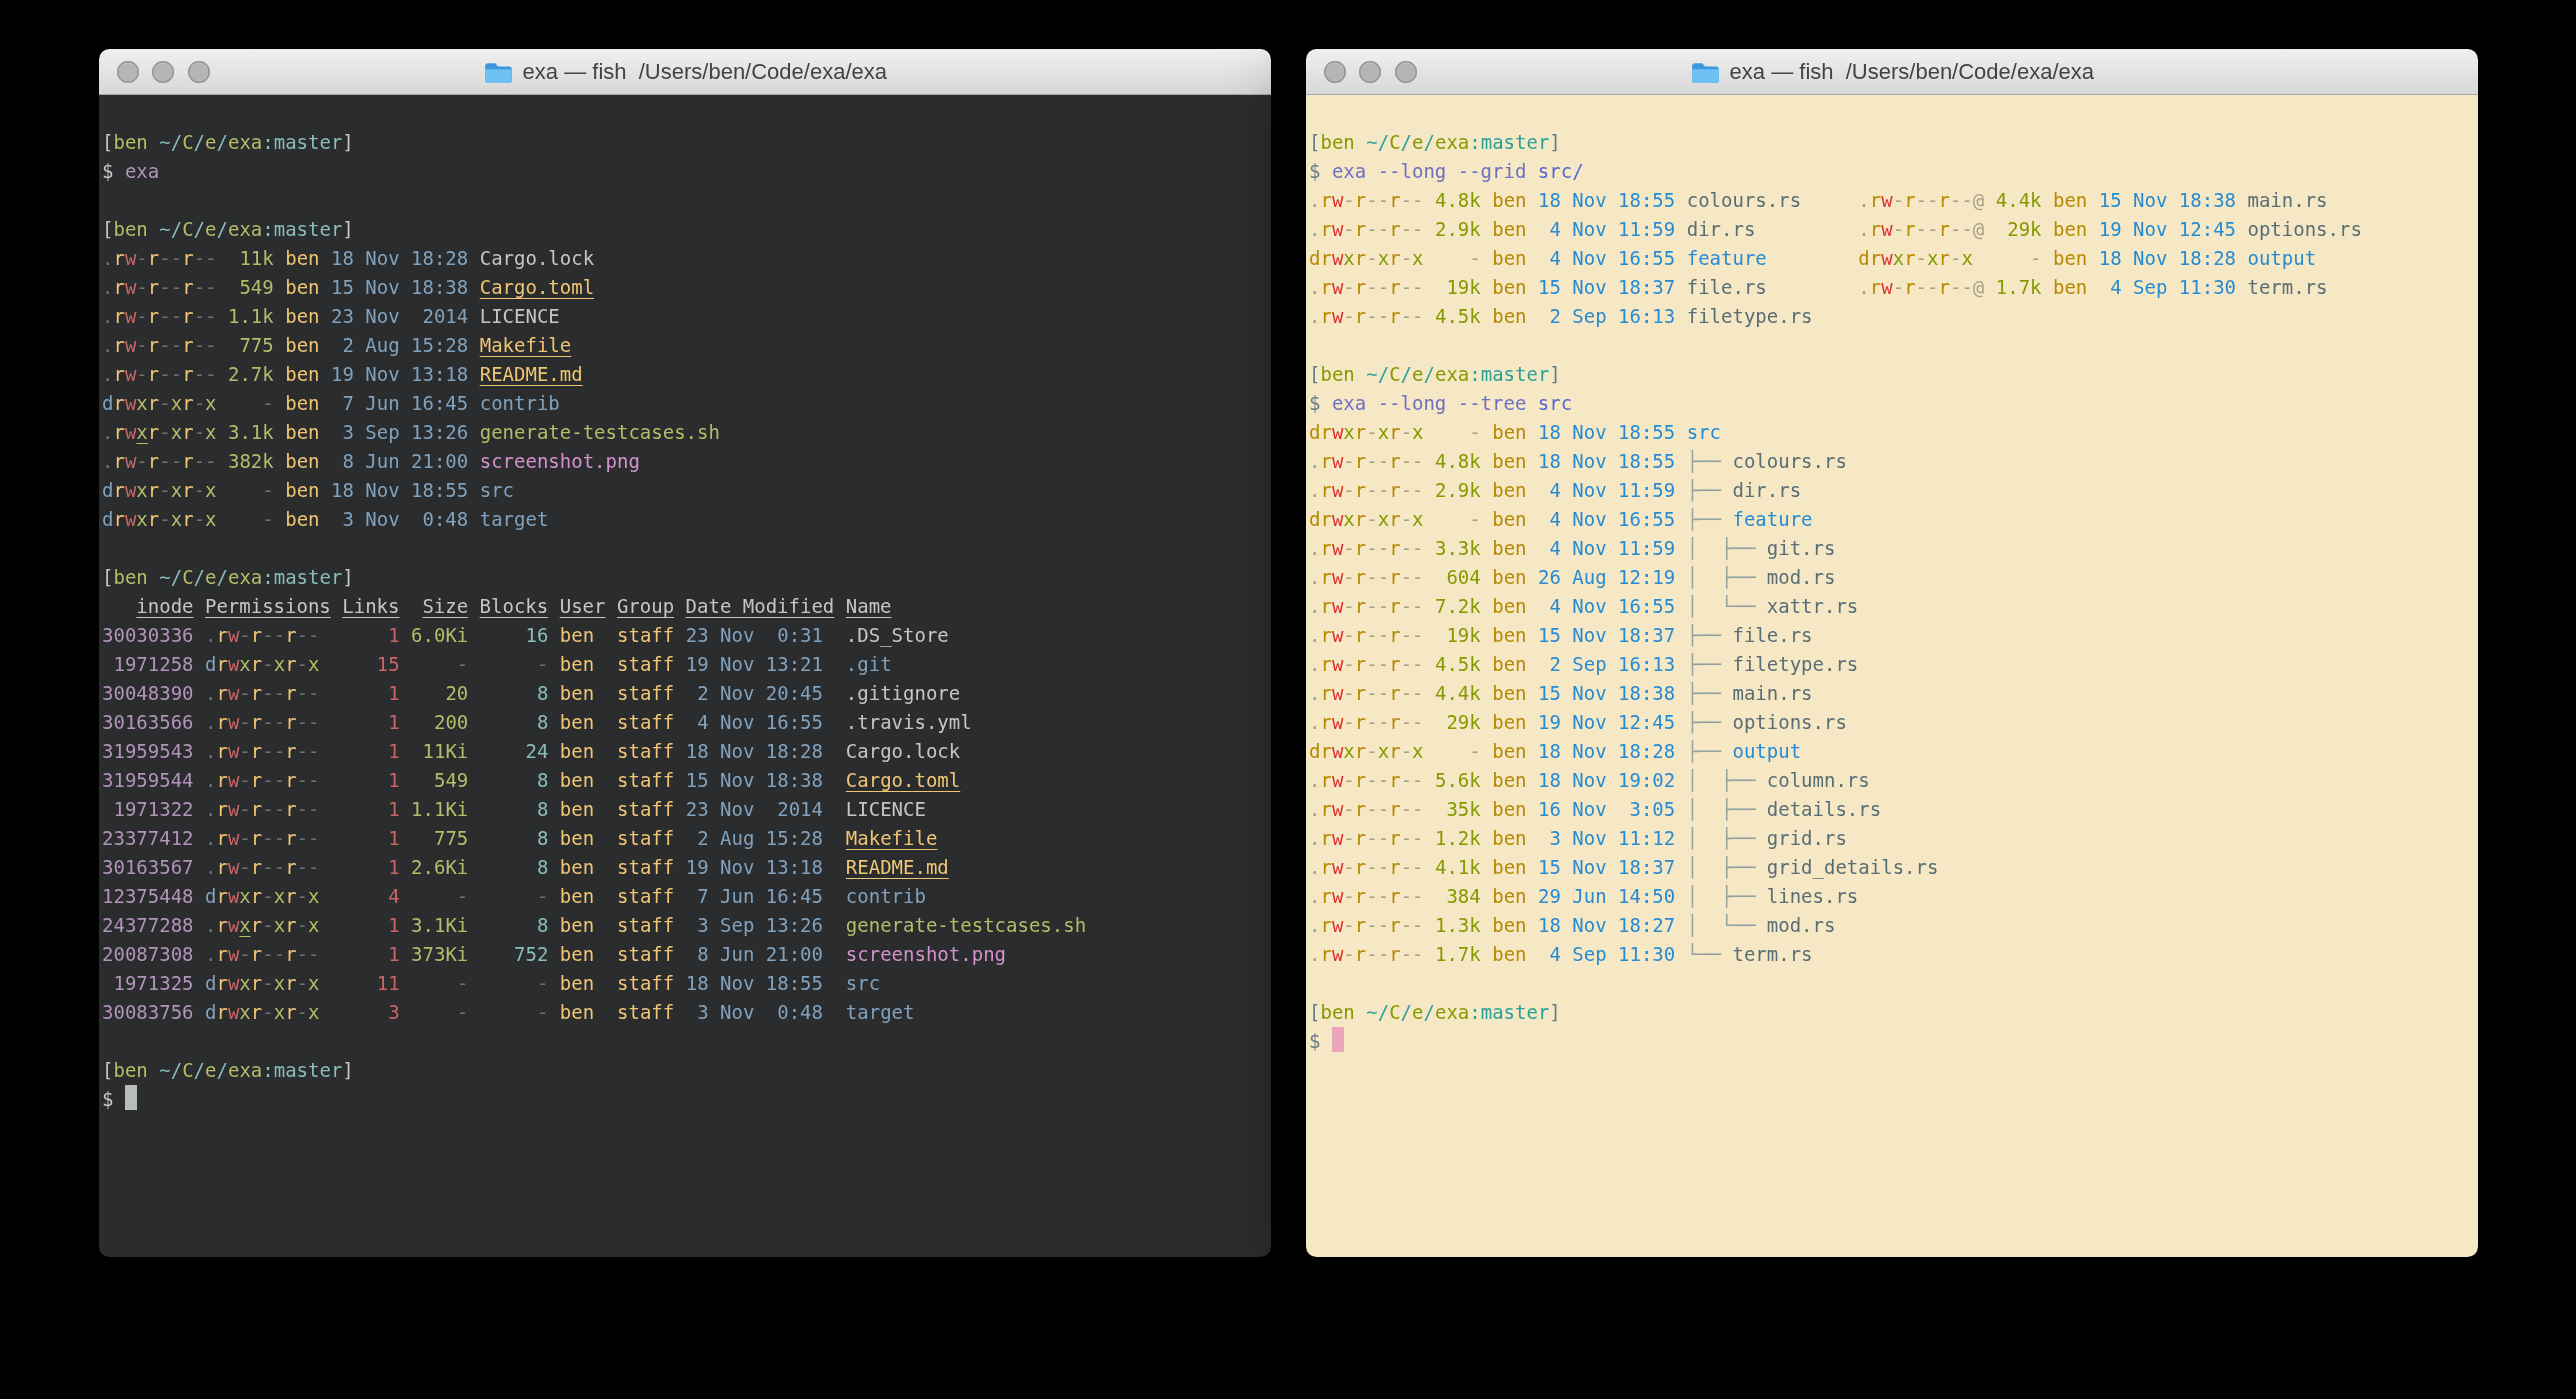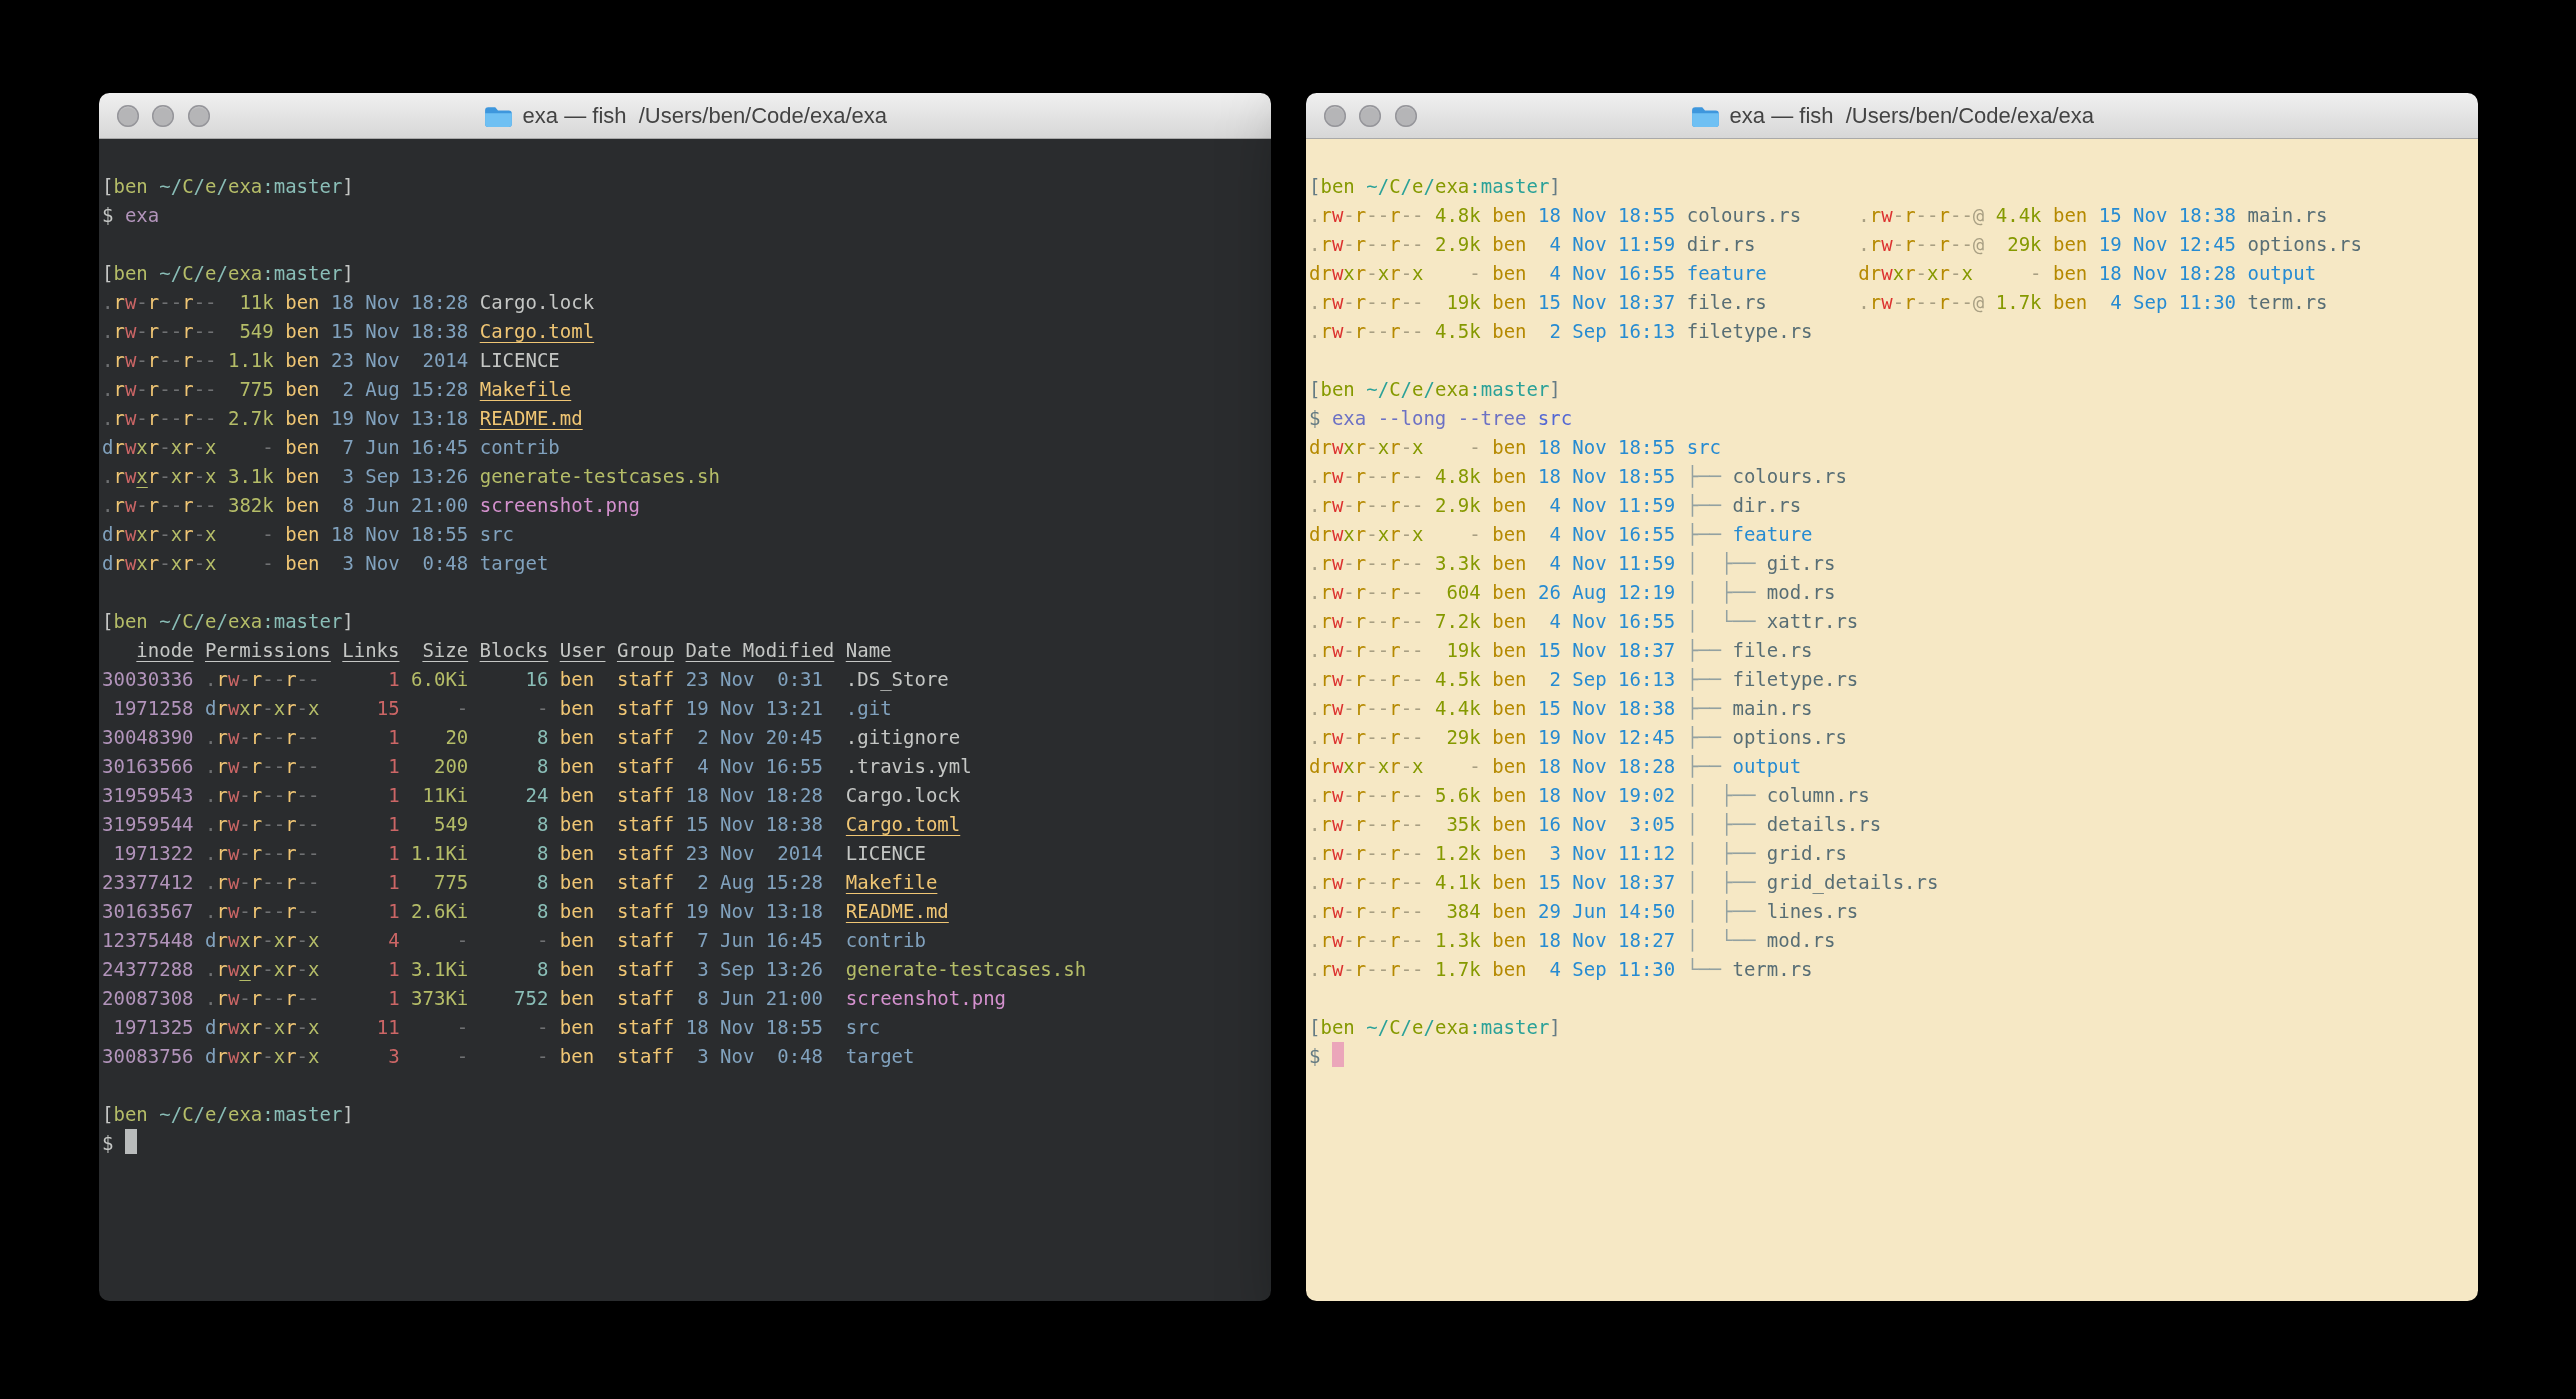--- a/index.html
+++ b/index.html
@@ -1,17 +1,17 @@
 <!DOCTYPE html>
 <html><head>
 <meta charset="utf-8">
 <style>
   html,body{margin:0;padding:0;background:#000;}
   body{width:2576px;height:1400px;position:relative;font-family:"DejaVu Sans Mono",monospace;}
-  .desktop{position:absolute;inset:0;background:#000;margin-top:44px;}
+  .desktop{position:absolute;inset:0;background:#000;}
   .window{position:absolute;width:1172px;height:1208px;border-radius:10.5px;
           box-shadow:0 25px 77px rgba(0,0,0,0.7);}
   #win-0{left:99px;top:49px;}
   #win-1{left:1306px;top:49px;}
   .titlebar{height:46px;border-radius:10.5px 10.5px 0 0;
             background:linear-gradient(#f0f0f0,#d7d7d7);
             border-bottom:1px solid #a9a9a9;box-sizing:border-box;
             position:relative;display:flex;align-items:center;justify-content:center;}
   .traffic{position:absolute;left:18px;top:0;height:100%;display:flex;align-items:center;gap:13.4px;}
   .tl{width:22px;height:22px;border-radius:50%;background:#b5b5b7;
@@ -101,20 +101,21 @@
       <div class="title">
         <svg class="folder" viewBox="0 0 32 26">
           <path d="M2 7 q0-3.5 3.5-3.5 h7.5 l3 3.5 h11.5 q3.5 0 3.5 3.5 v11 q0 3.5-3.5 3.5 H5.5 Q2 25 2 21.5 z" fill="#3e97dd"></path>
           <path d="M2 10 h29 v11.5 q0 3.5-3.5 3.5 H5.5 Q2 25 2 21.5 z" fill="#6fc0f3"></path>
         </svg>
         <span>exa — fish  /Users/ben/Code/exa/exa</span>
       </div>
     </header>
     <div class="term">
         <div class="line"><span class="c-w">[</span><span class="c-g">ben</span><span class="c-t"> </span><span class="c-c">~/</span><span class="c-g">C</span><span class="c-c">/</span><span class="c-g">e</span><span class="c-c">/</span><span class="c-g">exa</span><span class="c-c">:master</span><span class="c-w">]</span></div>
+        <div class="line"><span class="c-w">$ </span><span class="c-p">exa</span><span class="c-f"> --long</span><span class="c-f"> --grid</span><span class="c-a"> src/</span></div>
         <div class="line"><span class="c-d">.</span><span class="c-y">r</span><span class="c-r">w</span><span class="c-d">-</span><span class="c-y">r</span><span class="c-d">-</span><span class="c-d">-</span><span class="c-y">r</span><span class="c-d">-</span><span class="c-d">-</span><span class="c-t"> </span><span class="c-g">4.8k</span><span class="c-t"> </span><span class="c-y">ben</span><span class="c-t"> </span><span class="c-b">18 Nov 18:55</span><span class="c-t"> </span><span class="c-t">colours.rs</span><span class="c-t">     </span><span class="c-d">.</span><span class="c-y">r</span><span class="c-r">w</span><span class="c-d">-</span><span class="c-y">r</span><span class="c-d">-</span><span class="c-d">-</span><span class="c-y">r</span><span class="c-d">-</span><span class="c-d">-</span><span class="c-d">@</span><span class="c-t"> </span><span class="c-g">4.4k</span><span class="c-t"> </span><span class="c-y">ben</span><span class="c-t"> </span><span class="c-b">15 Nov 18:38</span><span class="c-t"> </span><span class="c-t">main.rs</span></div>
         <div class="line"><span class="c-d">.</span><span class="c-y">r</span><span class="c-r">w</span><span class="c-d">-</span><span class="c-y">r</span><span class="c-d">-</span><span class="c-d">-</span><span class="c-y">r</span><span class="c-d">-</span><span class="c-d">-</span><span class="c-t"> </span><span class="c-g">2.9k</span><span class="c-t"> </span><span class="c-y">ben</span><span class="c-t"> </span><span class="c-b"> 4 Nov 11:59</span><span class="c-t"> </span><span class="c-t">dir.rs</span><span class="c-t">         </span><span class="c-d">.</span><span class="c-y">r</span><span class="c-r">w</span><span class="c-d">-</span><span class="c-y">r</span><span class="c-d">-</span><span class="c-d">-</span><span class="c-y">r</span><span class="c-d">-</span><span class="c-d">-</span><span class="c-d">@</span><span class="c-t"> </span><span class="c-g"> 29k</span><span class="c-t"> </span><span class="c-y">ben</span><span class="c-t"> </span><span class="c-b">19 Nov 12:45</span><span class="c-t"> </span><span class="c-t">options.rs</span></div>
         <div class="line"><span class="c-pd">d</span><span class="c-y">r</span><span class="c-r">w</span><span class="c-g">x</span><span class="c-y">r</span><span class="c-d">-</span><span class="c-g">x</span><span class="c-y">r</span><span class="c-d">-</span><span class="c-g">x</span><span class="c-t"> </span><span class="c-d">   -</span><span class="c-t"> </span><span class="c-y">ben</span><span class="c-t"> </span><span class="c-b"> 4 Nov 16:55</span><span class="c-t"> </span><span class="c-b">feature</span><span class="c-t">        </span><span class="c-pd">d</span><span class="c-y">r</span><span class="c-r">w</span><span class="c-g">x</span><span class="c-y">r</span><span class="c-d">-</span><span class="c-g">x</span><span class="c-y">r</span><span class="c-d">-</span><span class="c-g">x</span><span class="c-t"> </span><span class="c-t"> </span><span class="c-d">   -</span><span class="c-t"> </span><span class="c-y">ben</span><span class="c-t"> </span><span class="c-b">18 Nov 18:28</span><span class="c-t"> </span><span class="c-b">output</span></div>
         <div class="line"><span class="c-d">.</span><span class="c-y">r</span><span class="c-r">w</span><span class="c-d">-</span><span class="c-y">r</span><span class="c-d">-</span><span class="c-d">-</span><span class="c-y">r</span><span class="c-d">-</span><span class="c-d">-</span><span class="c-t"> </span><span class="c-g"> 19k</span><span class="c-t"> </span><span class="c-y">ben</span><span class="c-t"> </span><span class="c-b">15 Nov 18:37</span><span class="c-t"> </span><span class="c-t">file.rs</span><span class="c-t">        </span><span class="c-d">.</span><span class="c-y">r</span><span class="c-r">w</span><span class="c-d">-</span><span class="c-y">r</span><span class="c-d">-</span><span class="c-d">-</span><span class="c-y">r</span><span class="c-d">-</span><span class="c-d">-</span><span class="c-d">@</span><span class="c-t"> </span><span class="c-g">1.7k</span><span class="c-t"> </span><span class="c-y">ben</span><span class="c-t"> </span><span class="c-b"> 4 Sep 11:30</span><span class="c-t"> </span><span class="c-t">term.rs</span></div>
         <div class="line"><span class="c-d">.</span><span class="c-y">r</span><span class="c-r">w</span><span class="c-d">-</span><span class="c-y">r</span><span class="c-d">-</span><span class="c-d">-</span><span class="c-y">r</span><span class="c-d">-</span><span class="c-d">-</span><span class="c-t"> </span><span class="c-g">4.5k</span><span class="c-t"> </span><span class="c-y">ben</span><span class="c-t"> </span><span class="c-b"> 2 Sep 16:13</span><span class="c-t"> </span><span class="c-t">filetype.rs</span></div>
         <div class="line"><span class="c-t">&nbsp;</span></div>
         <div class="line"><span class="c-w">[</span><span class="c-g">ben</span><span class="c-t"> </span><span class="c-c">~/</span><span class="c-g">C</span><span class="c-c">/</span><span class="c-g">e</span><span class="c-c">/</span><span class="c-g">exa</span><span class="c-c">:master</span><span class="c-w">]</span></div>
         <div class="line"><span class="c-w">$ </span><span class="c-p">exa</span><span class="c-f"> --long</span><span class="c-f"> --tree</span><span class="c-a"> src</span></div>
         <div class="line"><span class="c-pd">d</span><span class="c-y">r</span><span class="c-r">w</span><span class="c-g">x</span><span class="c-y">r</span><span class="c-d">-</span><span class="c-g">x</span><span class="c-y">r</span><span class="c-d">-</span><span class="c-g">x</span><span class="c-t"> </span><span class="c-d">   -</span><span class="c-t"> </span><span class="c-y">ben</span><span class="c-t"> </span><span class="c-b">18 Nov 18:55</span><span class="c-t"> </span><span class="c-b">src</span></div>
         <div class="line"><span class="c-d">.</span><span class="c-y">r</span><span class="c-r">w</span><span class="c-d">-</span><span class="c-y">r</span><span class="c-d">-</span><span class="c-d">-</span><span class="c-y">r</span><span class="c-d">-</span><span class="c-d">-</span><span class="c-t"> </span><span class="c-g">4.8k</span><span class="c-t"> </span><span class="c-y">ben</span><span class="c-t"> </span><span class="c-b">18 Nov 18:55</span><span class="c-t"> </span><span class="c-tr">├── </span><span class="c-t">colours.rs</span></div>

